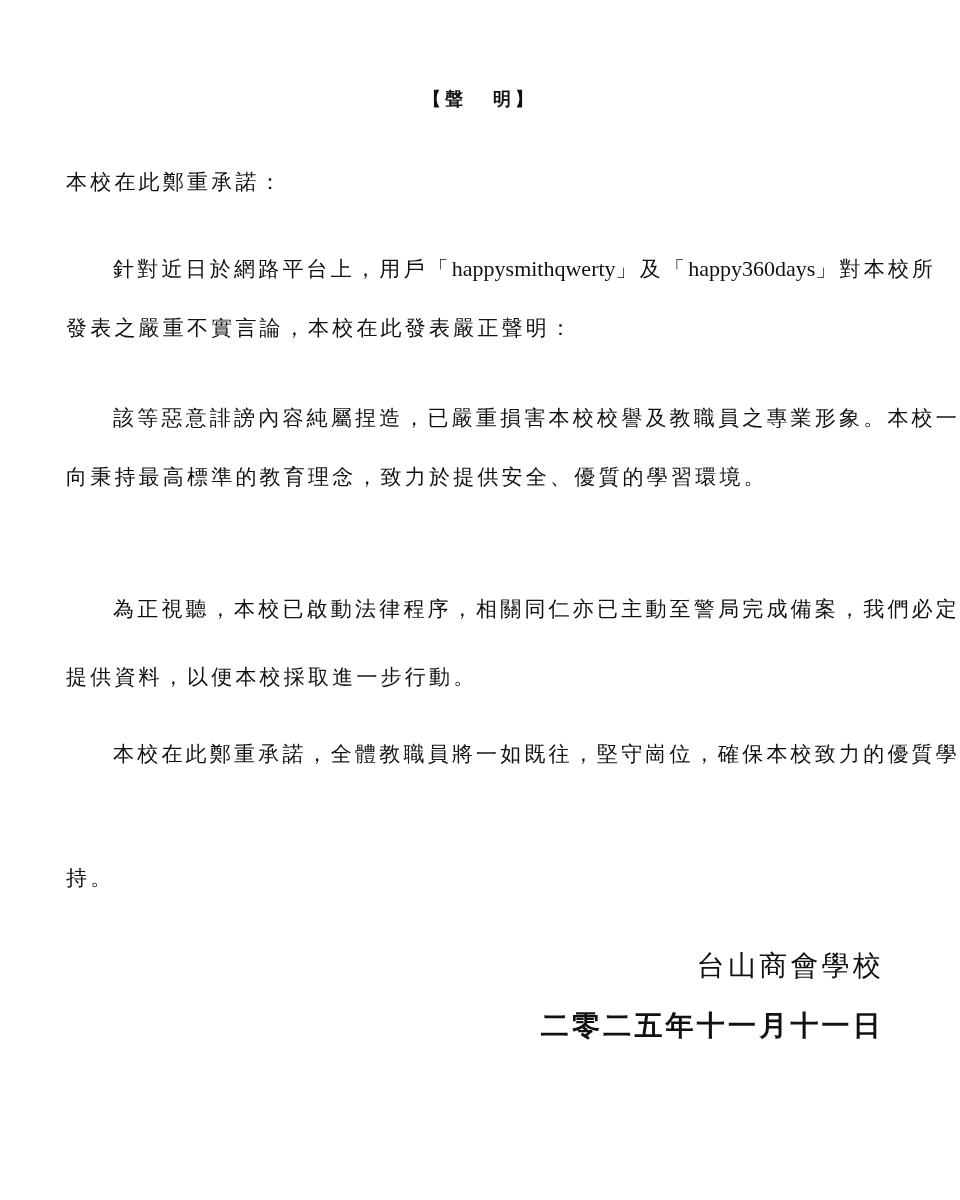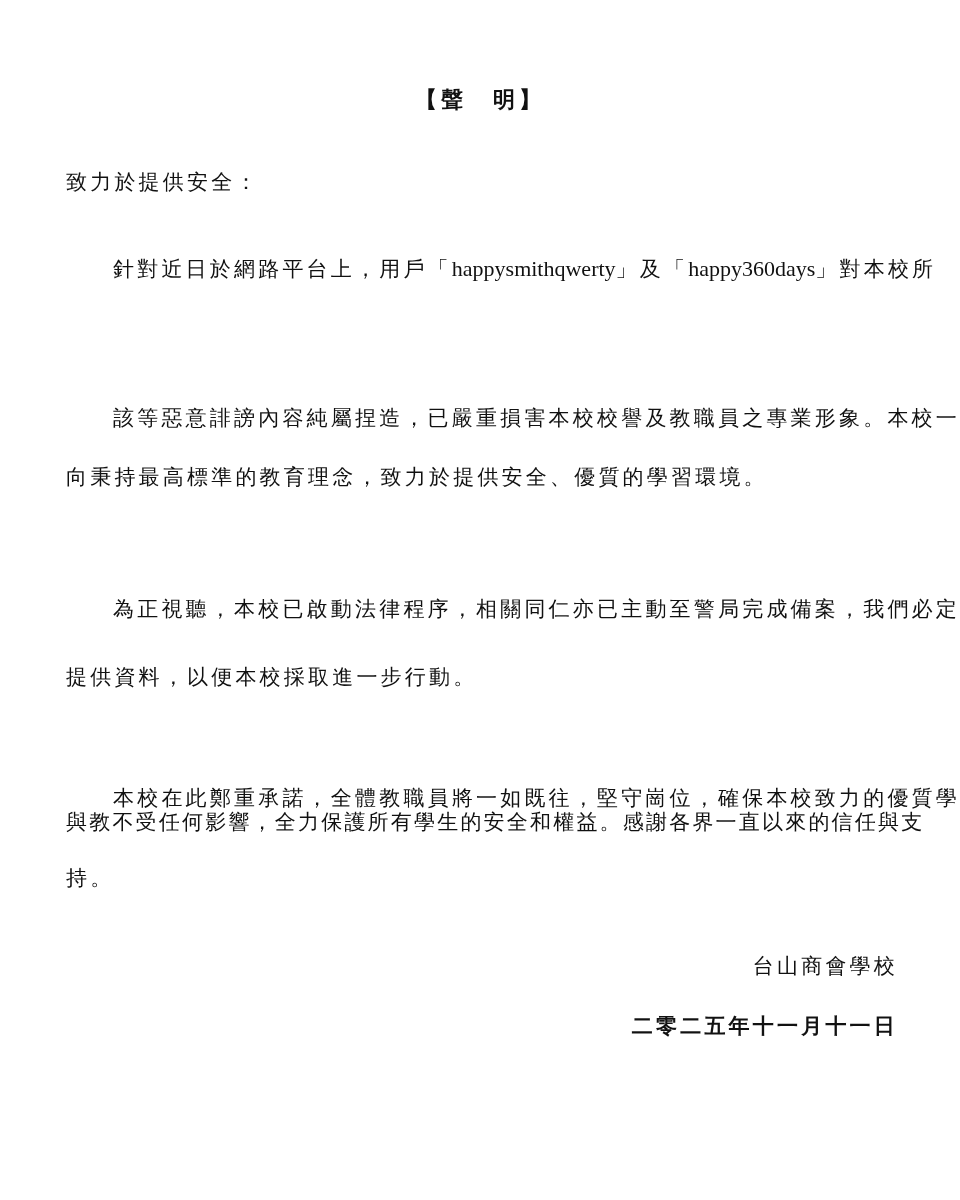--- a/index.html
+++ b/index.html
@@ -27,62 +27,62 @@
       font-size: 21px;
       line-height: 28px;
       letter-spacing: 3.2px;
     }
     .title {
       position: absolute;
       left: 0;
       width: 960px;
       top: 84px;
       text-align: center;
-      font-size: 22px;
+      font-size: 18px;
       line-height: 30px;
       letter-spacing: 4px;
       font-weight: bold;
     }
     .title .gap { display: inline-block; width: 26px; }
     .latin {
       font-family: Liberation Serif, serif;
       letter-spacing: 0;
       font-size: 22px;
     }
     .right {
       position: absolute;
-      right: 62px;
+      right: 76px;
       white-space: nowrap;
-      font-size: 21px;
+      font-size: 28px;
       line-height: 28px;
       letter-spacing: 3.2px;
       text-align: center;
     }
   </style>
 </head>
 <body>
 
 <div class="page">
 
   <div class="title">
     <span>【</span><span>聲</span><span class="gap"></span><span>明</span><span>】</span>
   </div>
 
-  <div class="line" style="left:66px; top:168px;">致力於提供安全：</div>
+  <div class="line" style="left:66px; top:168px;">本校在此鄭重承諾：</div>
 
   <div class="line" style="left:113px; top:255px;">
     <span>針對近日於網路平台上，用戶「</span><span class="latin">happysmithqwerty</span><span>」及「</span><span class="latin">happy360days</span><span>」對本校所</span>
   </div>
+  <div class="line" style="left:66px; top:314px;">發表之嚴重不實言論，本校在此發表嚴正聲明：</div>
 
   <div class="line" style="left:113px; top:404px;text-align:center;">該等惡意誹謗內容純屬捏造，已嚴重損害本校校譽及教職員之專業形象。本校一</div>
   <div class="line" style="left:66px; top:463px;">向秉持最高標準的教育理念，致力於提供安全、優質的學習環境。</div>
 
   <div class="line" style="left:113px; top:548px;margin-top:47px;">為正視聽，本校已啟動法律程序，相關同仁亦已主動至警局完成備案，我們必定</div>
   <div class="line" style="left:66px; top:663px;">提供資料，以便本校採取進一步行動。</div>
 
-  <div class="line" style="left:113px; top:784px;">本校在此鄭重承諾，全體教職員將一如既往，堅守崗位，確保本校致力的優質學</div>
-  <div class="line" style="left:66px; top:808px; letter-spacing:2.2px;">與教不受任何影響，全力保護所有學生的安全和權益。感謝各界一直以來的信任與支</div>
+  <div class="line" style="left:113px; top:740px;">本校在此鄭重承諾，全體教職員將一如既往，堅守崗位，確保本校致力的優質學</div>
   <div class="line" style="left:66px; top:864px;">持。</div>
 
   <div class="right" style="top:952px;">台山商會學校</div>
   <div class="right" style="top:1012px;font-weight:bold;">二零二五年十一月十一日</div>
 
 </div>
 
 </body></html>

